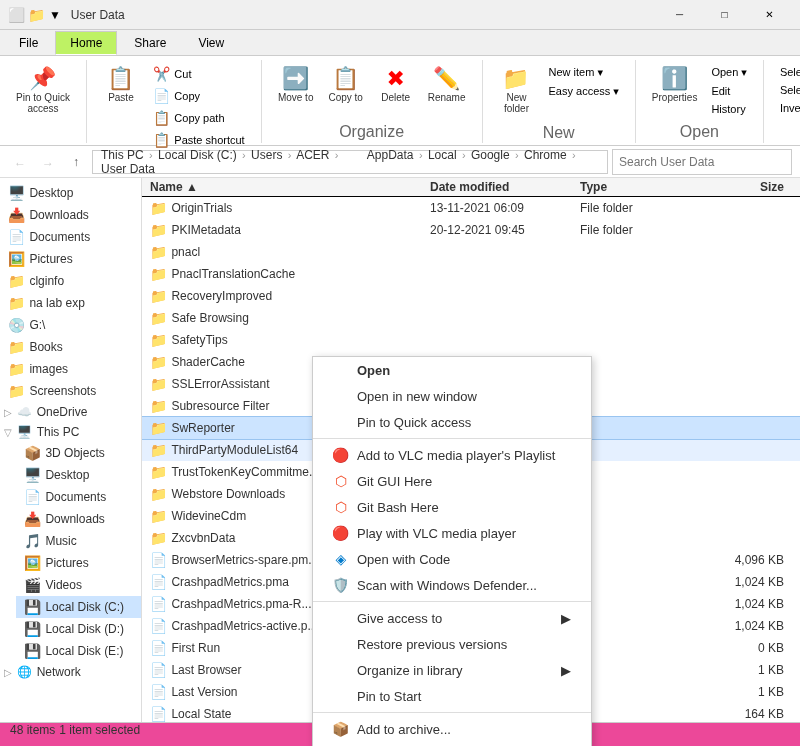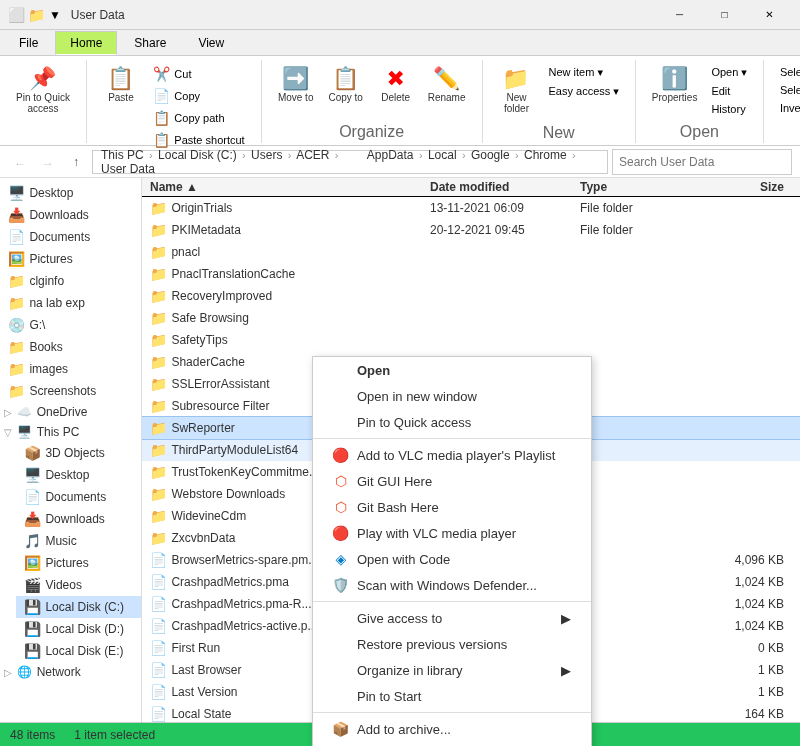--- a/index.html
+++ b/index.html
@@ -214,26 +214,25 @@
       white-space: nowrap;
     }
     .ctx-item.bold { font-weight: 700; }
     .ctx-divider { height: 1px; background: #ddd; margin: 3px 0; }
     .ctx-icon { width: 16px; height: 16px; display: flex; align-items: center; justify-content: center; font-size: 14px; flex-shrink: 0; }
     .ctx-arrow { margin-left: auto; }
 
     
     .status-bar {
       height: 24px;
-      background: #22c55e;
+      background: #ec4899;
       border-top: 1px solid #ccc;
       display: flex;
-      align-items: center;
       padding: 0 10px;
-      gap: 19px;
+      gap: 4px;
       font-size: 12px;
       color: #333;
     }
 
     
     .red-box {
       outline: 2px solid red;
     }
   </style>
 </head>

